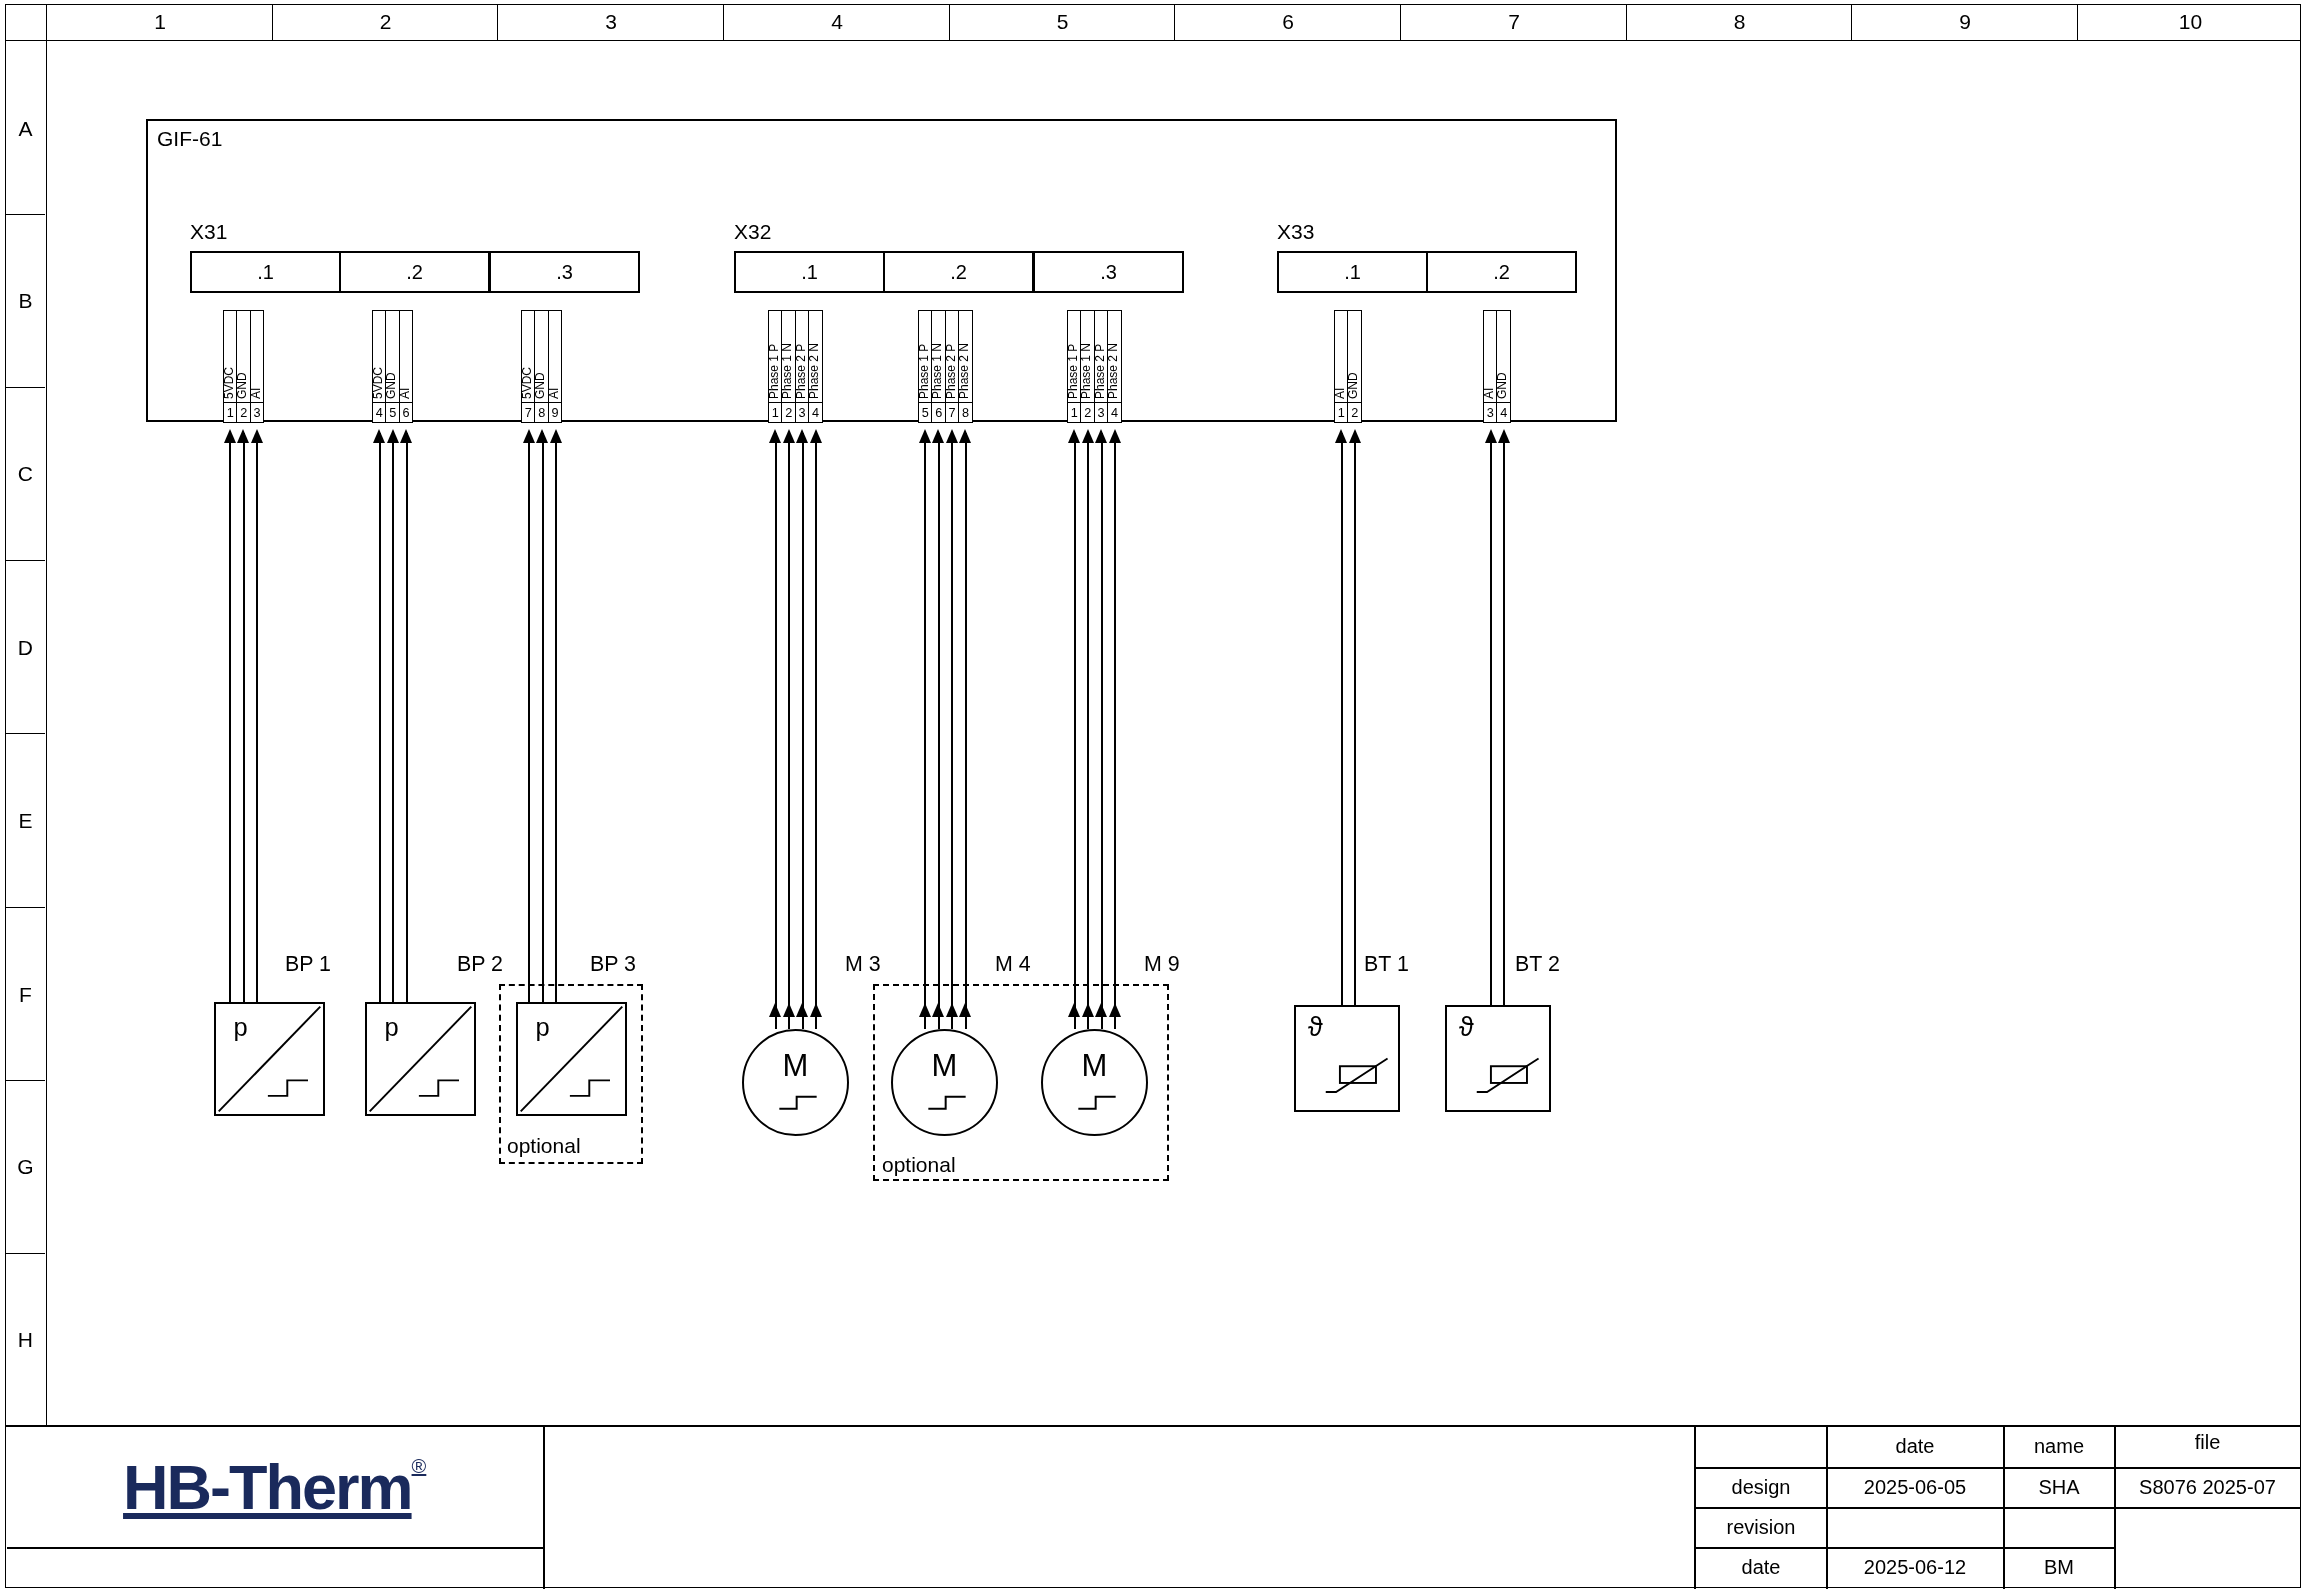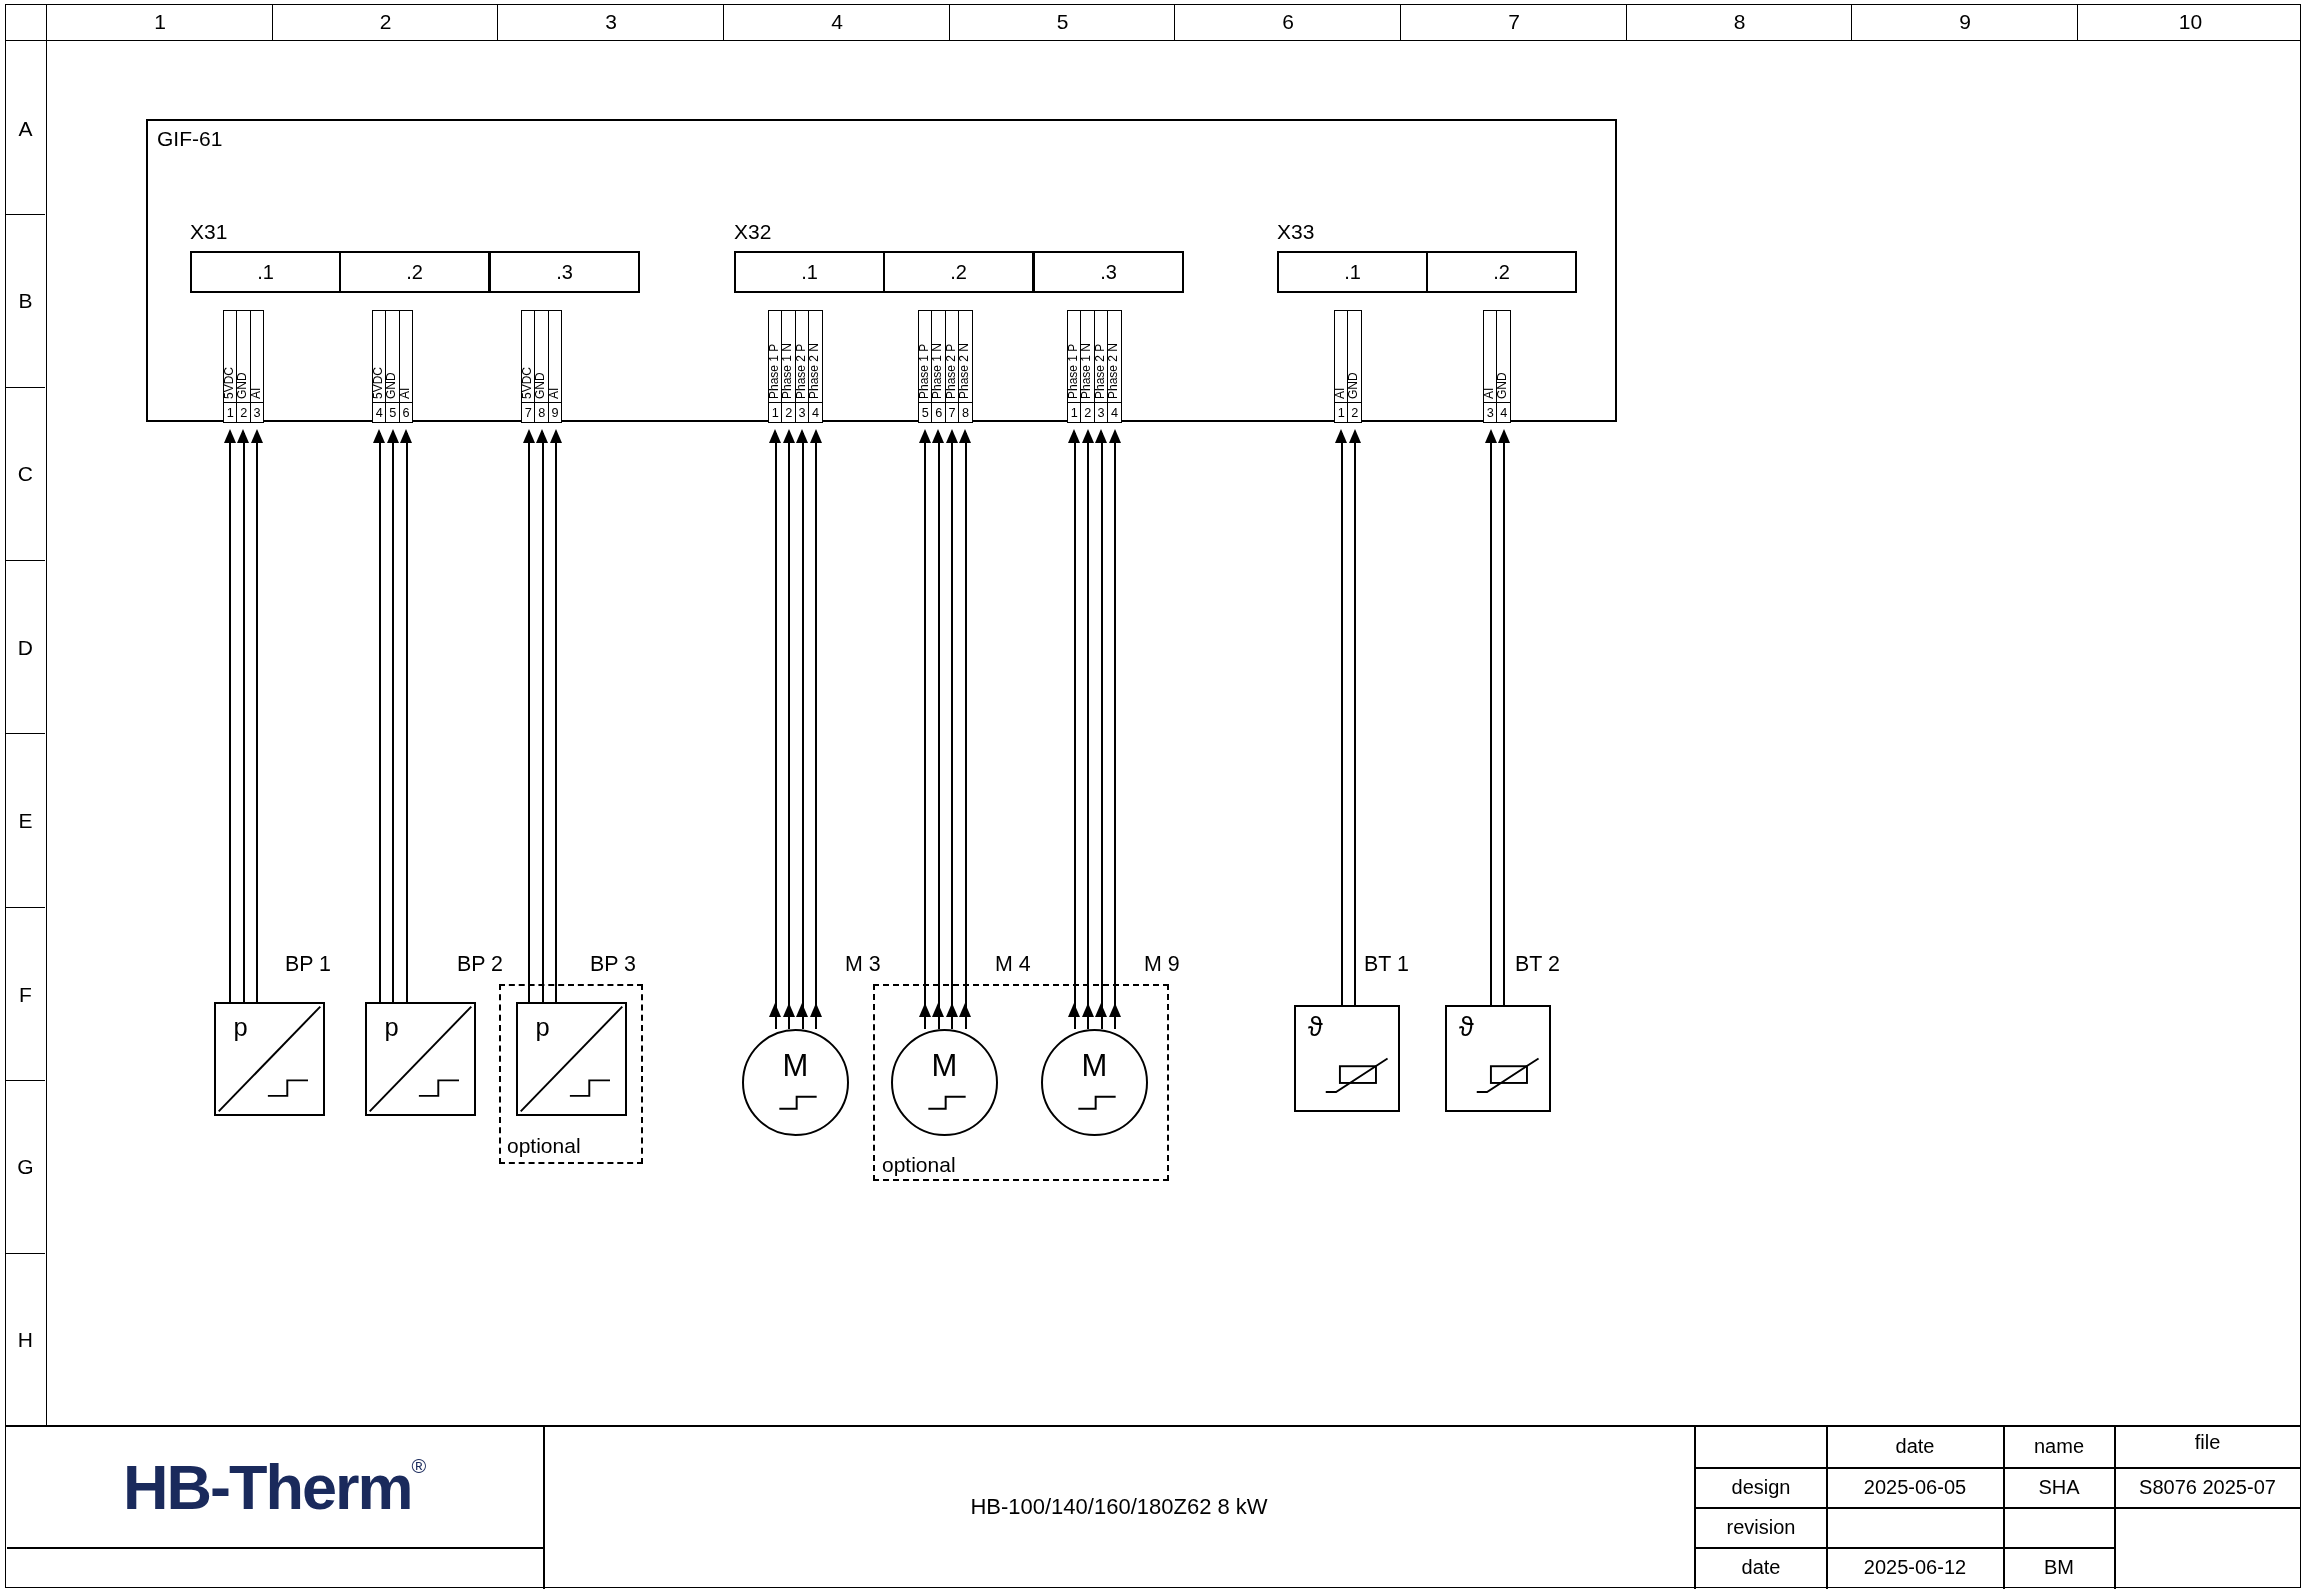--- a/index.html
+++ b/index.html
@@ -42,21 +42,21 @@
   .bt-box { position:absolute; top:1005px; width:106px; height:107px; border:2px solid #000; }
   .bt-box svg { position:absolute; left:0; top:0; width:100%; height:100%; }
   .bt-theta { position:absolute; left:12px; top:5.4px; font-size:27px; }
 
   .dashed-box { position:absolute; border:2px dashed #000; }
   .optional-label { position:absolute; font-size:21px; }
 
   
   .tb-cell { position:absolute; display:flex; align-items:center; justify-content:center; font-size:20px; white-space:nowrap; }
   .logo-cell { position:absolute; left:6.7px; top:1426px; width:536px; height:121px;
-               display:flex; align-items:center; justify-content:center; color:#1a2a5c; }
+               display:flex; align-items:center; justify-content:center; color:#1a2a5c;text-decoration:underline; }
   .logo-text { font-size:63px; font-weight:bold; letter-spacing:-2px; }
   .logo-reg { font-size:20px; transform:translateY(-20px); }
   .website-cell { position:absolute; left:6.7px; top:1548px; width:536px; height:39px;
                   display:flex; align-items:center; justify-content:center; font-size:21px; }
   .title-cell { position:absolute; left:544px; top:1426px; width:1150px; height:161px;
                 display:flex; align-items:center; justify-content:center; font-size:22px; }
   svg line, svg polyline, svg rect { stroke:#000; stroke-width:3; fill:none; }
 </style>
 </head>
 <body>
@@ -381,21 +381,20 @@
   <div class="vline" style="left:2114px;top:1427px;width:2px;height:162px"></div>
   <div class="hline" style="left:1694px;top:1467px;width:607px;height:2px"></div>
   <div class="hline" style="left:1694px;top:1507px;width:607px;height:2px"></div>
   <div class="hline" style="left:1694px;top:1547px;width:421px;height:2px"></div>
   <div class="hline" style="left:6.7px;top:1547px;width:536px;height:2px"></div>
 
   <div class="logo-cell">
     <span class="logo-text">HB-Therm</span>
     <span class="logo-reg">®</span>
   </div>
-  <div class="title-cell">HB-100/140/160/180Z62 8 kW</div>
 
   <div class="tb-cell" style="left:1827px;top:1425px;width:176px;height:42px">date</div>
   <div class="tb-cell" style="left:2004px;top:1425px;width:110px;height:42px">name</div>
   <div class="tb-cell" style="left:2115px;top:1425px;width:185px;height:34px">file</div>
 
   <div class="tb-cell" style="left:1696px;top:1467px;width:130px;height:40px">design</div>
   <div class="tb-cell" style="left:1827px;top:1467px;width:176px;height:40px">2025-06-05</div>
   <div class="tb-cell" style="left:2004px;top:1467px;width:110px;height:40px">SHA</div>
   <div class="tb-cell" style="left:2115px;top:1467px;width:185px;height:40px">S8076 2025-07</div>
 

